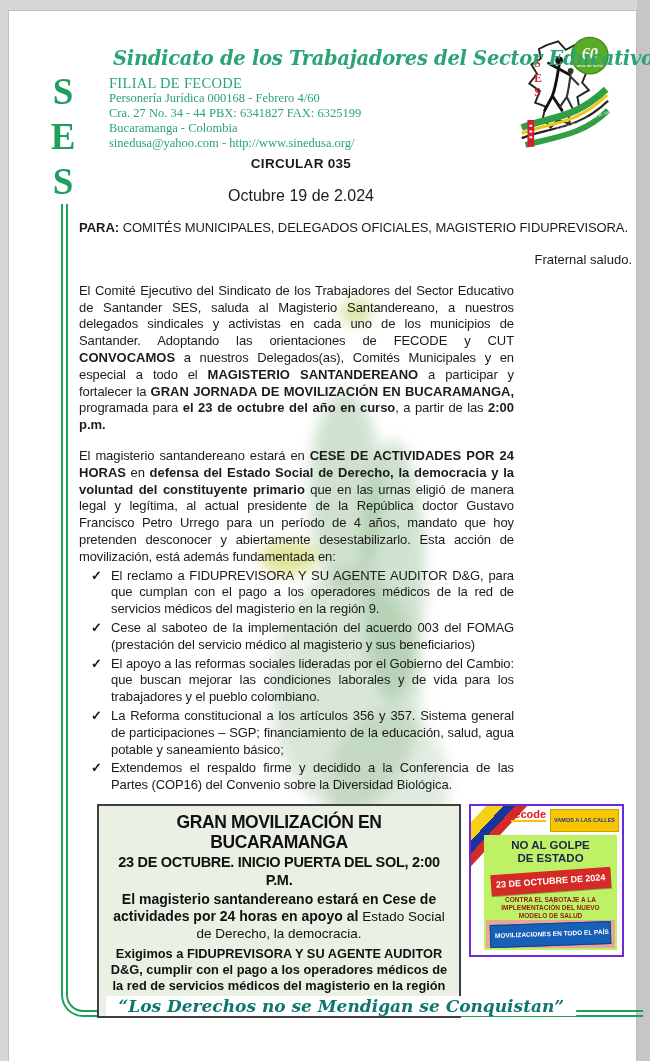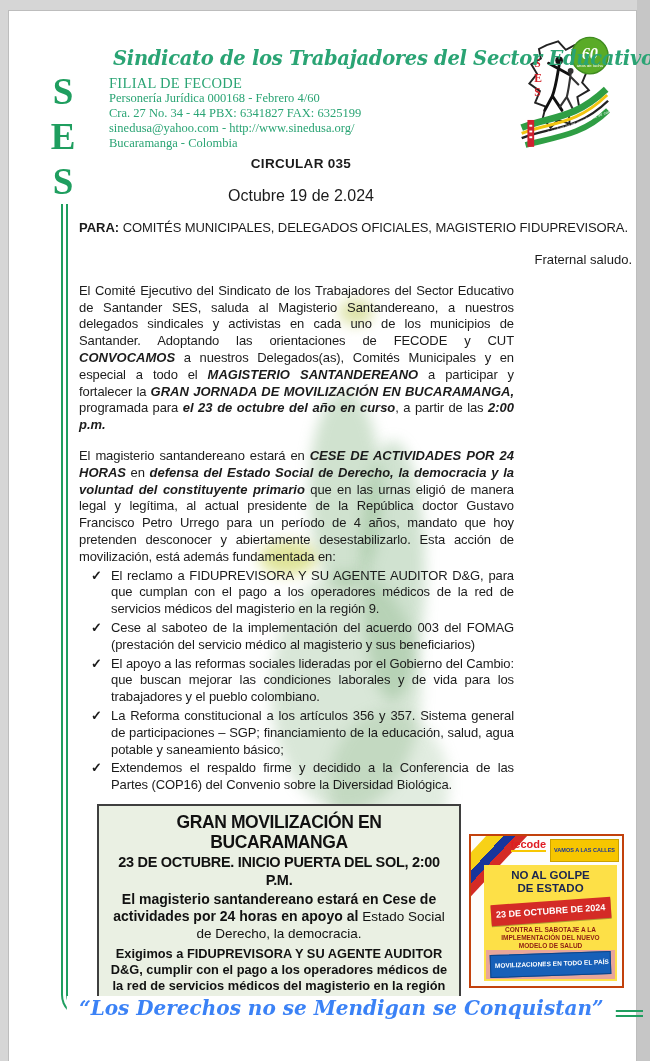--- a/index.html
+++ b/index.html
@@ -26,21 +26,21 @@
   
   .rail{
     position:absolute;z-index:1;left:52px;top:193px;width:calc(100% - 52px);height:806px;
     border-left:7px double #1f9e5f;border-bottom:7px double #1f9e5f;
     border-bottom-left-radius:22px;
   }
   .motto{
     position:absolute;z-index:3;top:985px;left:53%;transform:translateX(-50%);
     background:#fff;padding:0 12px;white-space:nowrap;
     font-family:"DejaVu Serif", serif;font-style:italic;font-weight:bold;
-    font-size:20px;color:#3b82f6;
+    font-size:17px;color:#0f766e;
   }
   
   .ses-col{position:absolute;left:40px;top:58px;z-index:2;
     font-family:"Liberation Serif", serif;font-weight:bold;color:#1f9e5f;
     font-size:37px;line-height:45px;text-align:center;width:28px;}
   .script-title{
     margin:36px 60px 0 104px;z-index:2;position:relative;
     font-family:"DejaVu Serif", serif;font-style:italic;font-weight:bold;
     font-size:19.5px;color:#2aa474;white-space:nowrap;letter-spacing:-0.3px;
   }
@@ -52,46 +52,46 @@
   .circular-block{position:relative;z-index:2;width:384px;margin:5px 0 0 100px;text-align:center;}
   .circular{font-weight:bold;font-size:13.5px;letter-spacing:.3px;}
   .cdate{font-size:16px;margin-top:16px;}
   .logo{position:absolute;right:26px;top:24px;z-index:2;}
   
   .content{position:relative;z-index:2;margin:14px 4px 0 70px;font-size:13px;line-height:16.8px;}
   .meta{line-height:18px;letter-spacing:-0.1px;}
   .meta b{letter-spacing:0;}
   .greeting{margin-top:15px;text-align:right;}
   .para{margin-top:14px;text-align:justify;padding-right:118px;letter-spacing:-0.1px;}
-  .para b{letter-spacing:0;font-style:italic;}
+  .para b{letter-spacing:0;}
   ul.bullets{list-style:none;margin:2px 0 0 0;padding:0 118px 0 12px;}
   ul.bullets li{position:relative;padding-left:20px;text-align:justify;margin-top:2px;letter-spacing:-0.1px;}
   ul.bullets .chk{position:absolute;left:0;top:0;font-weight:bold;}
   
-  .box-row{display:flex;gap:8px;margin:10px 8px 0 6px;align-items:center;padding-left:12px;}
+  .box-row{display:flex;gap:8px;margin:10px 8px 0 6px;align-items:flex-start;padding-left:12px;}
   .green-box{
     flex:1;background:#eaf0e3;border:2px solid #3f3f3f;
     padding:6px 8px;text-align:center;color:#111;
   }
   .gb-title{font-weight:bold;font-size:17.5px;line-height:20px;letter-spacing:-0.4px;}
   .gb-line2{font-weight:bold;font-size:14.5px;line-height:18px;letter-spacing:-0.3px;margin-top:1px;}
   .gb-line3{font-size:13.5px;line-height:17px;margin-top:2px;}
   .gb-line3 b{font-size:14px;}
   .gb-line4{font-weight:bold;font-size:12.8px;line-height:16px;margin-top:4px;}
   .poster{
-    width:145px;position:relative;background:#fdfdfb;border:2px solid #c2410c;
+    width:145px;position:relative;background:#fdfdfb;border:2px solid #6d28d9;
     overflow:hidden;display:flex;flex-direction:column;padding:3px;
   }
   .flag-band{position:absolute;left:-30px;top:6px;width:92px;height:30px;transform:rotate(-47deg);
     background:linear-gradient(#f7d117 0 42%, #17359c 42% 71%, #d42b26 71% 100%);}
   .poster-top{display:flex;justify-content:flex-end;gap:4px;align-items:flex-start;position:relative;z-index:1;}
   .fecode{font-weight:bold;font-size:11px;color:#e01b22;border-bottom:2px solid #f7c600;line-height:11px;}
   .vamos{background:#f7c600;color:#17359c;font-weight:bold;font-size:5.5px;padding:2px 3px;border:1px solid #caa100;white-space:nowrap;}
   .yellow-panel{
-    margin:3px 2px 2px 10px;background:#fde047;flex:1;position:relative;z-index:1;
+    margin:3px 2px 2px 10px;background:#bef264;flex:1;position:relative;z-index:1;
     display:flex;flex-direction:column;align-items:center;padding:4px 2px 2px;
   }
   .no-golpe{color:#1a2550;font-weight:bold;font-size:11.5px;line-height:13px;text-align:center;width:90px;}
   .ribbon{
     background:#d42b26;color:#fff;font-weight:bold;font-size:9px;white-space:nowrap;
     transform:rotate(-4deg);padding:2px 5px;margin:6px -8px 2px;box-shadow:0 1px 0 rgba(0,0,0,.3);
   }
   .contra{color:#8c1c13;font-weight:bold;font-size:6.5px;line-height:8px;text-align:center;width:110px;margin-top:2px;}
   .salmon{margin-top:auto;width:100%;background:#e8a69a;padding:3px 0;position:relative;}
   .moviliza{
@@ -155,22 +155,22 @@
       <rect x="16" y="105" width="3" height="2" fill="#fff"></rect>
       <text x="26" y="106" font-family="DejaVu Serif, serif" font-style="italic" font-size="4.2" fill="#ffffff" transform="rotate(-19 26 106)">Los derechos no se mendigan, se conquistan</text>
     </svg>
   </div>
 
   <div class="script-title">Sindicato de los Trabajadores del Sector Educativo de Santander</div>
   <div class="head-center">
     <div class="filial">FILIAL DE FECODE</div>
     <div>Personería Jurídica 000168 - Febrero 4/60</div>
     <div>Cra. 27 No. 34 - 44 PBX: 6341827 FAX: 6325199</div>
+    <div>Bucaramanga - Colombia</div>
     <div>sinedusa@yahoo.com - http://www.sinedusa.org/</div>
-    <div>Bucaramanga - Colombia</div>
   </div>
   <div class="circular-block">
     <div class="circular">CIRCULAR  035</div>
     <div class="cdate">Octubre 19  de 2.024</div>
   </div>
 
   <div class="content">
     <div class="meta">
       <div><b>PARA:</b><span> COMITÉS MUNICIPALES, DELEGADOS OFICIALES, MAGISTERIO FIDUPREVISORA.</span></div>
     </div>

